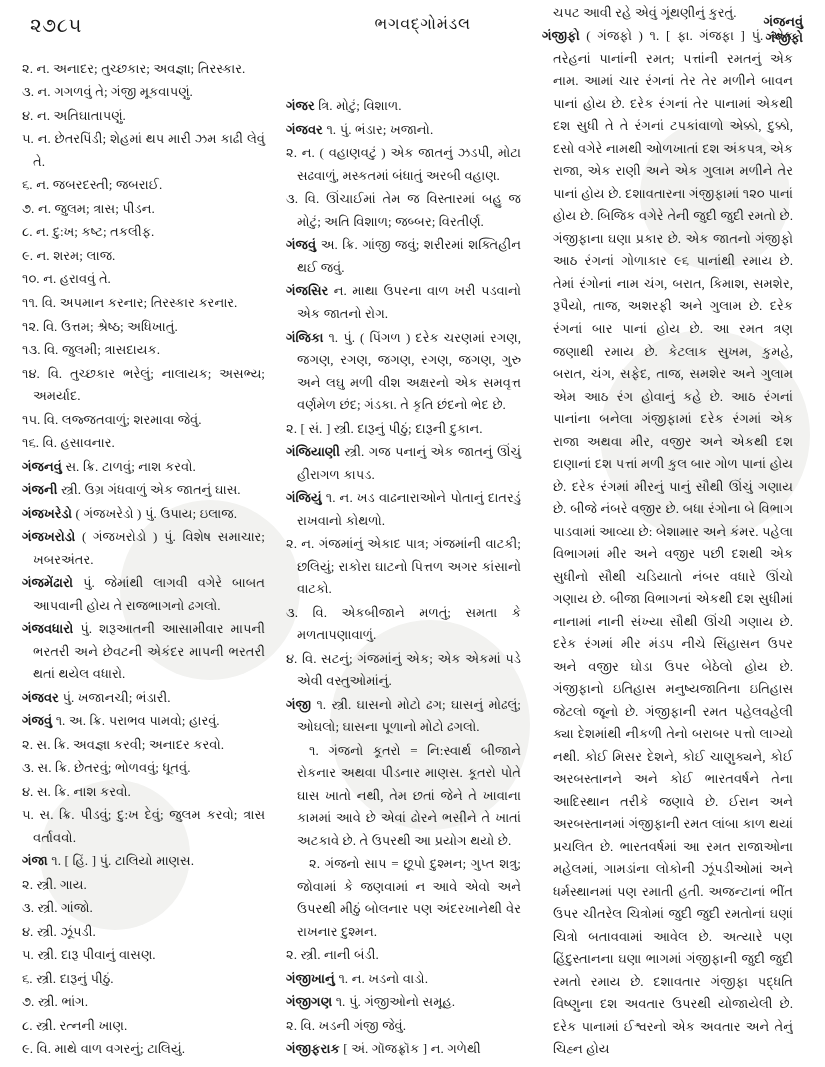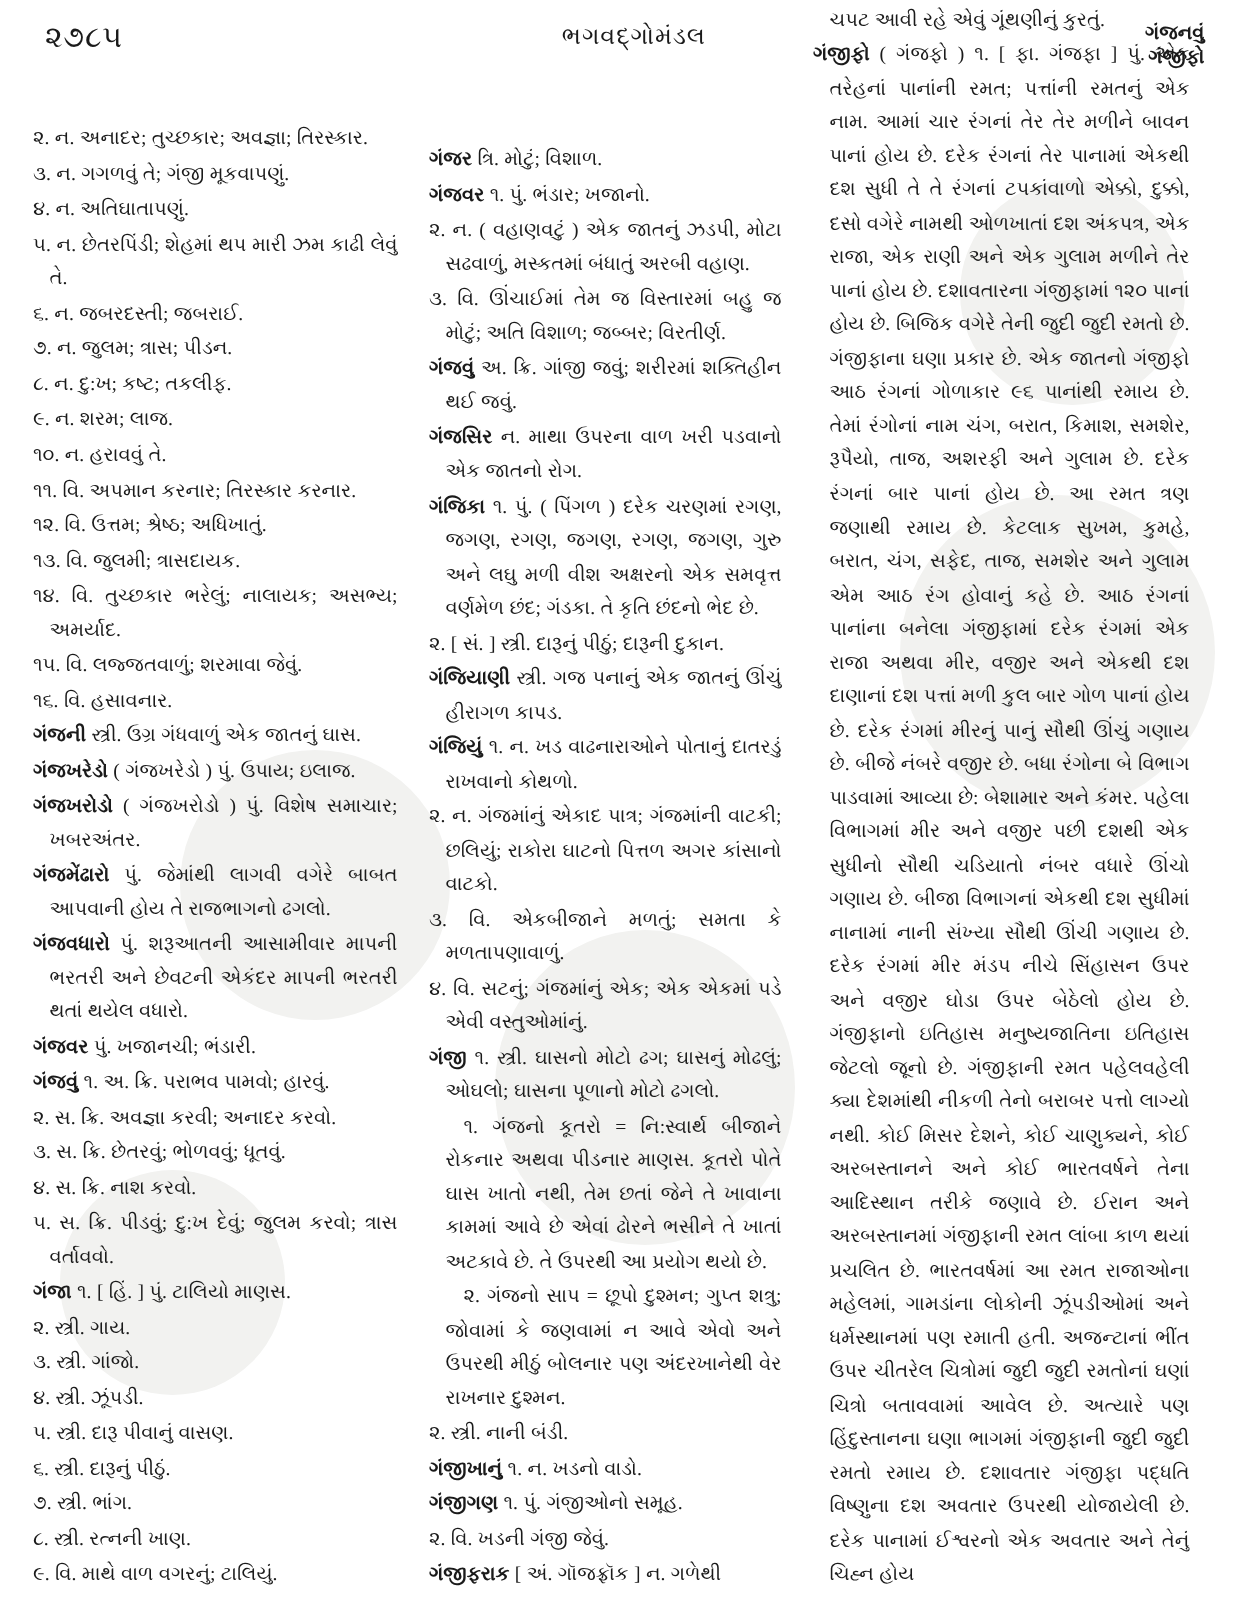--- a/index.html
+++ b/index.html
@@ -145,20 +145,21 @@
         <p class="entry hang"><span>૭. ન. જુલમ; ત્રાસ; પીડન.</span></p>
         <p class="entry hang"><span>૮. ન. દુ:ખ; કષ્ટ; તકલીફ.</span></p>
         <p class="entry hang"><span>૯. ન. શરમ; લાજ.</span></p>
         <p class="entry hang"><span>૧૦. ન. હરાવવું તે.</span></p>
         <p class="entry hang"><span>૧૧. વિ. અપમાન કરનાર; તિરસ્કાર કરનાર.</span></p>
         <p class="entry hang"><span>૧૨. વિ. ઉત્તમ; શ્રેષ્ઠ; અધિખાતું.</span></p>
         <p class="entry hang"><span>૧૩. વિ. જુલમી; ત્રાસદાયક.</span></p>
         <p class="entry hang"><span>૧૪. વિ. તુચ્છકાર ભરેલું; નાલાયક; અસભ્ય; અમર્યાદ.</span></p>
         <p class="entry hang"><span>૧૫. વિ. લજ્જતવાળું; શરમાવા જેવું.</span></p>
         <p class="entry hang"><span>૧૬. વિ. હસાવનાર.</span></p>
+        <p class="entry hang"><span class="headword">ગંજનવું</span><span> સ. ક્રિ. ટાળવું; નાશ કરવો.</span></p>
         <p class="entry hang"><span class="headword">ગંજની</span><span> સ્ત્રી. ઉગ્ર ગંધવાળું એક જાતનું ઘાસ.</span></p>
         <p class="entry hang"><span class="headword">ગંજખરેડો</span><span> ( ગંજખરેડો ) પું. ઉપાય; ઇલાજ.</span></p>
         <p class="entry hang"><span class="headword">ગંજખરોડો</span><span> ( ગંજખરોડો ) પું. વિશેષ સમાચાર; ખબરઅંતર.</span></p>
         <p class="entry hang"><span class="headword">ગંજમેંઢારો</span><span> પું. જેમાંથી લાગવી વગેરે બાબત આપવાની હોય તે રાજભાગનો ઢગલો.</span></p>
         <p class="entry hang"><span class="headword">ગંજવધારો</span><span> પું. શરૂઆતની આસામીવાર માપની ભરતરી અને છેવટની એકંદર માપની ભરતરી થતાં થયેલ વધારો.</span></p>
         <p class="entry hang"><span class="headword">ગંજવર</span><span> પું. ખજાનચી; ભંડારી.</span></p>
         <p class="entry hang"><span class="headword">ગંજવું</span><span> ૧. અ. ક્રિ. પરાભવ પામવો; હારવું.</span></p>
         <p class="entry hang"><span>૨. સ. ક્રિ. અવજ્ઞા કરવી; અનાદર કરવો.</span></p>
         <p class="entry hang"><span>૩. સ. ક્રિ. છેતરવું; ભોળવવું; ધૂતવું.</span></p>
         <p class="entry hang"><span>૪. સ. ક્રિ. નાશ કરવો.</span></p>

